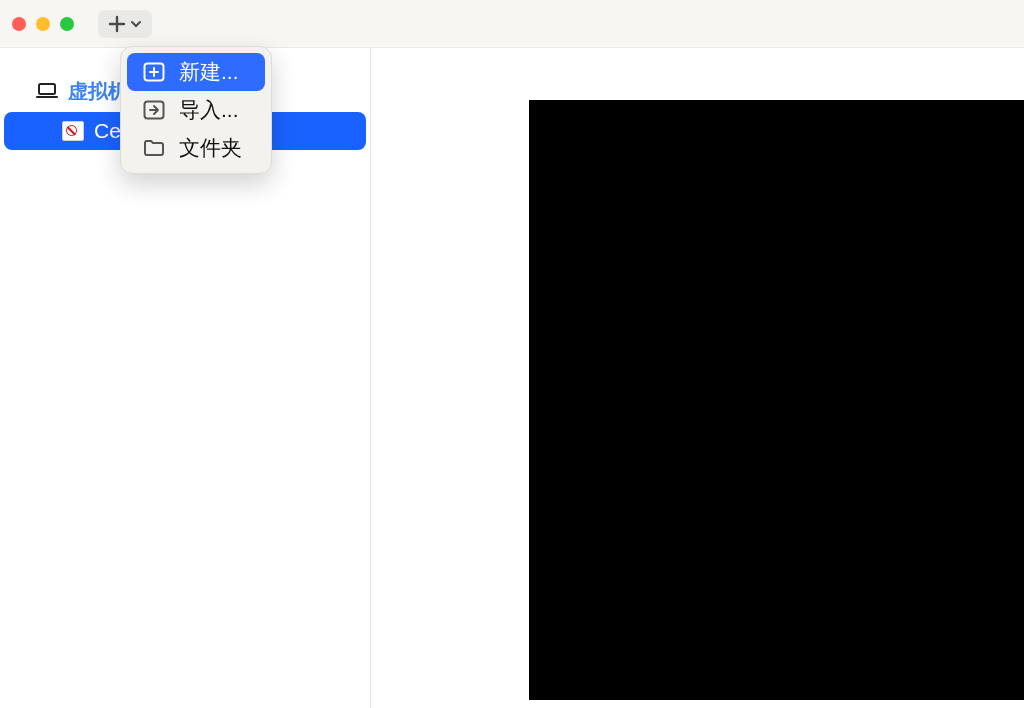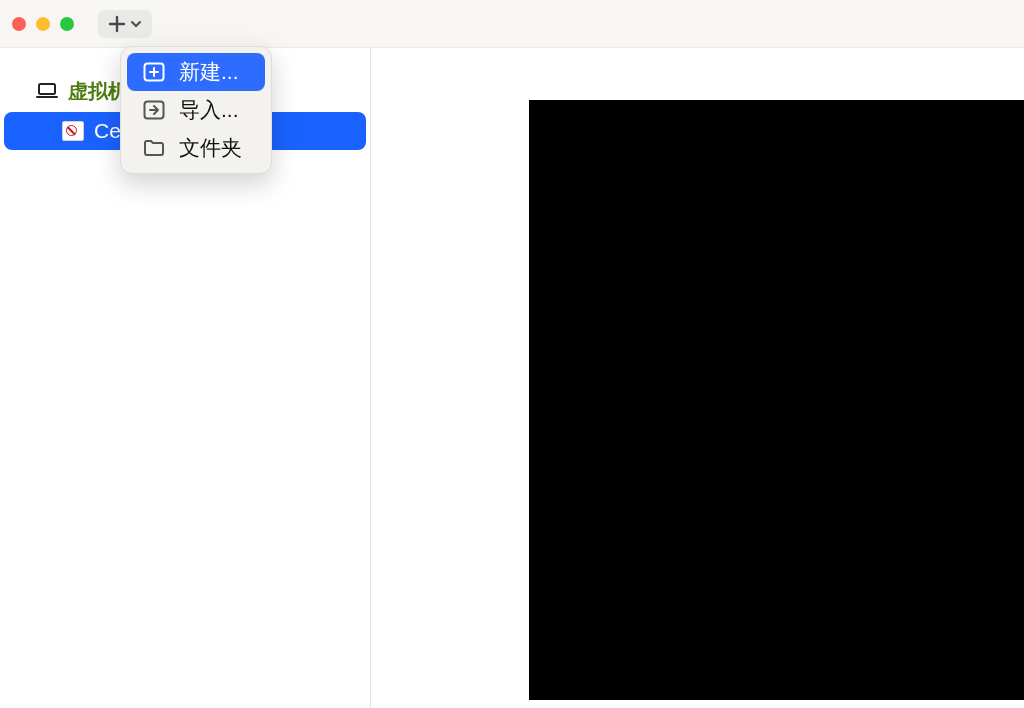--- a/index.html
+++ b/index.html
@@ -57,21 +57,21 @@
   }
 
   
   .sb-group {
     display: flex;
     align-items: center;
     gap: 10px;
     padding: 4px 10px 4px 36px;
     font-size: 20px;
     font-weight: 700;
-    color: #4d7c0f;
+    color: #3b82f6;
   }
   .sb-row {
     display: flex;
     align-items: center;
     gap: 10px;
     padding: 6px 10px 6px 58px;
     font-size: 21px;
     color: #222;
     border-radius: 8px;
     margin: 3px 4px;

